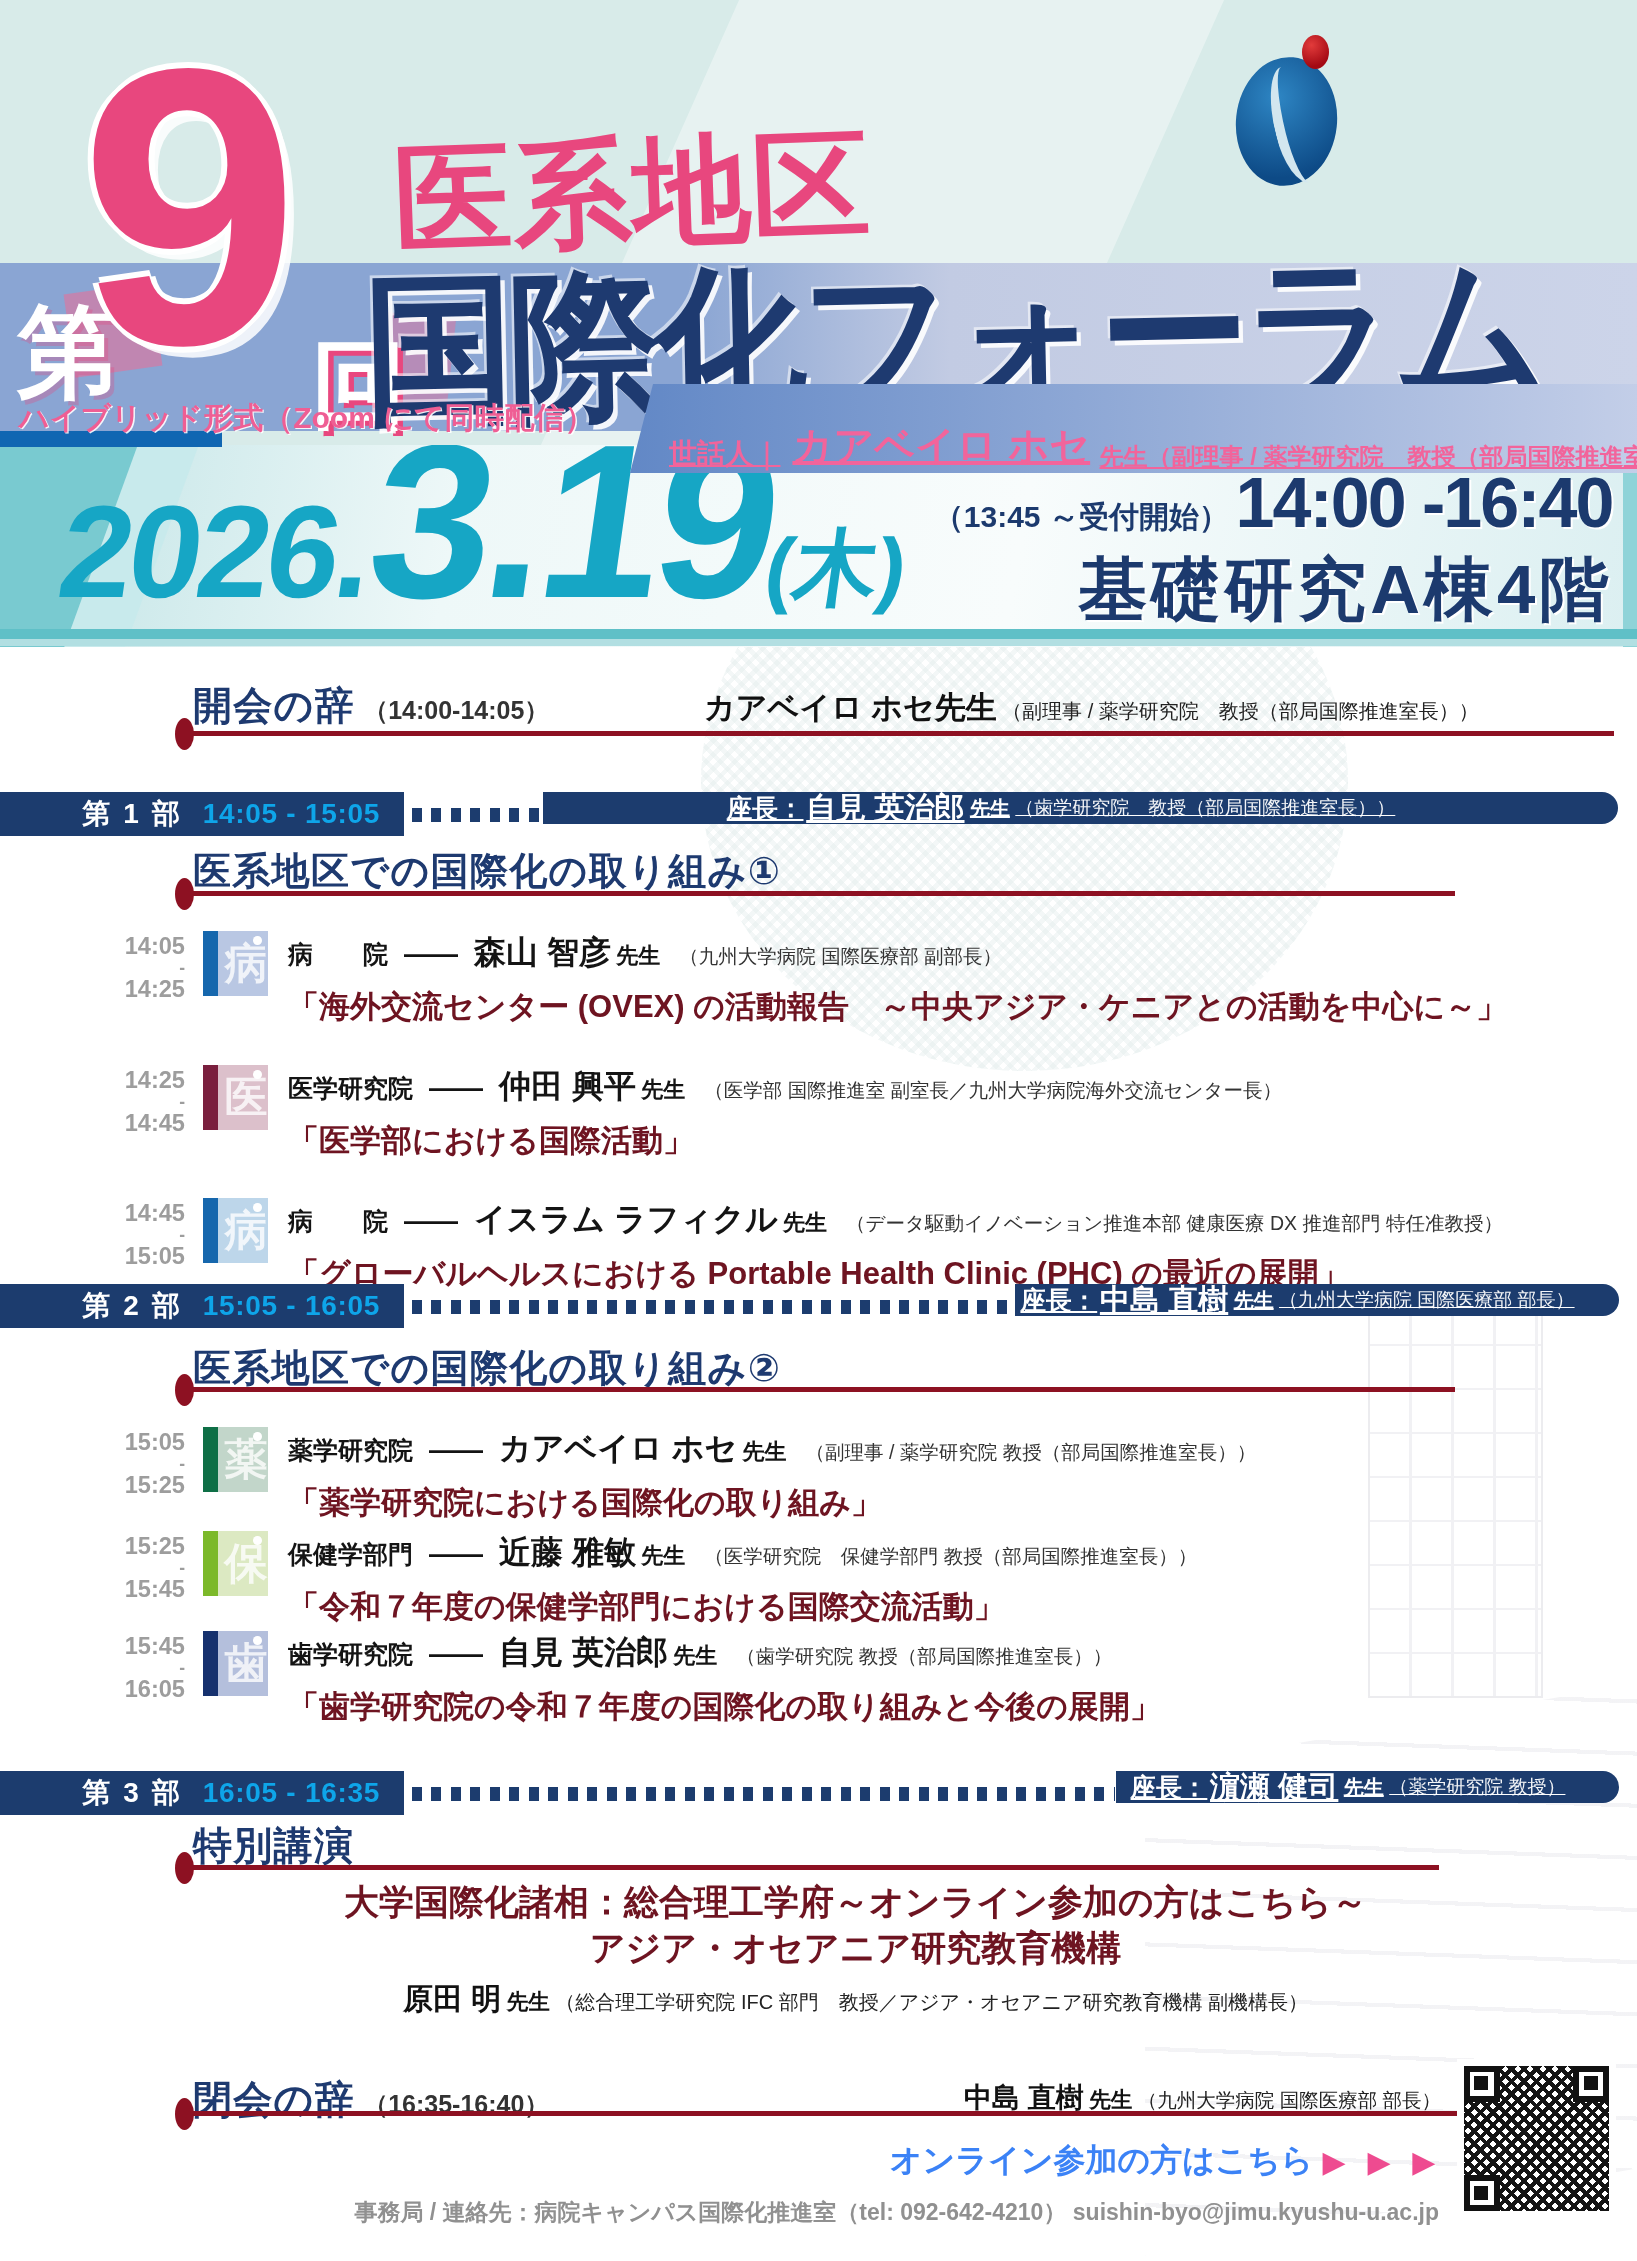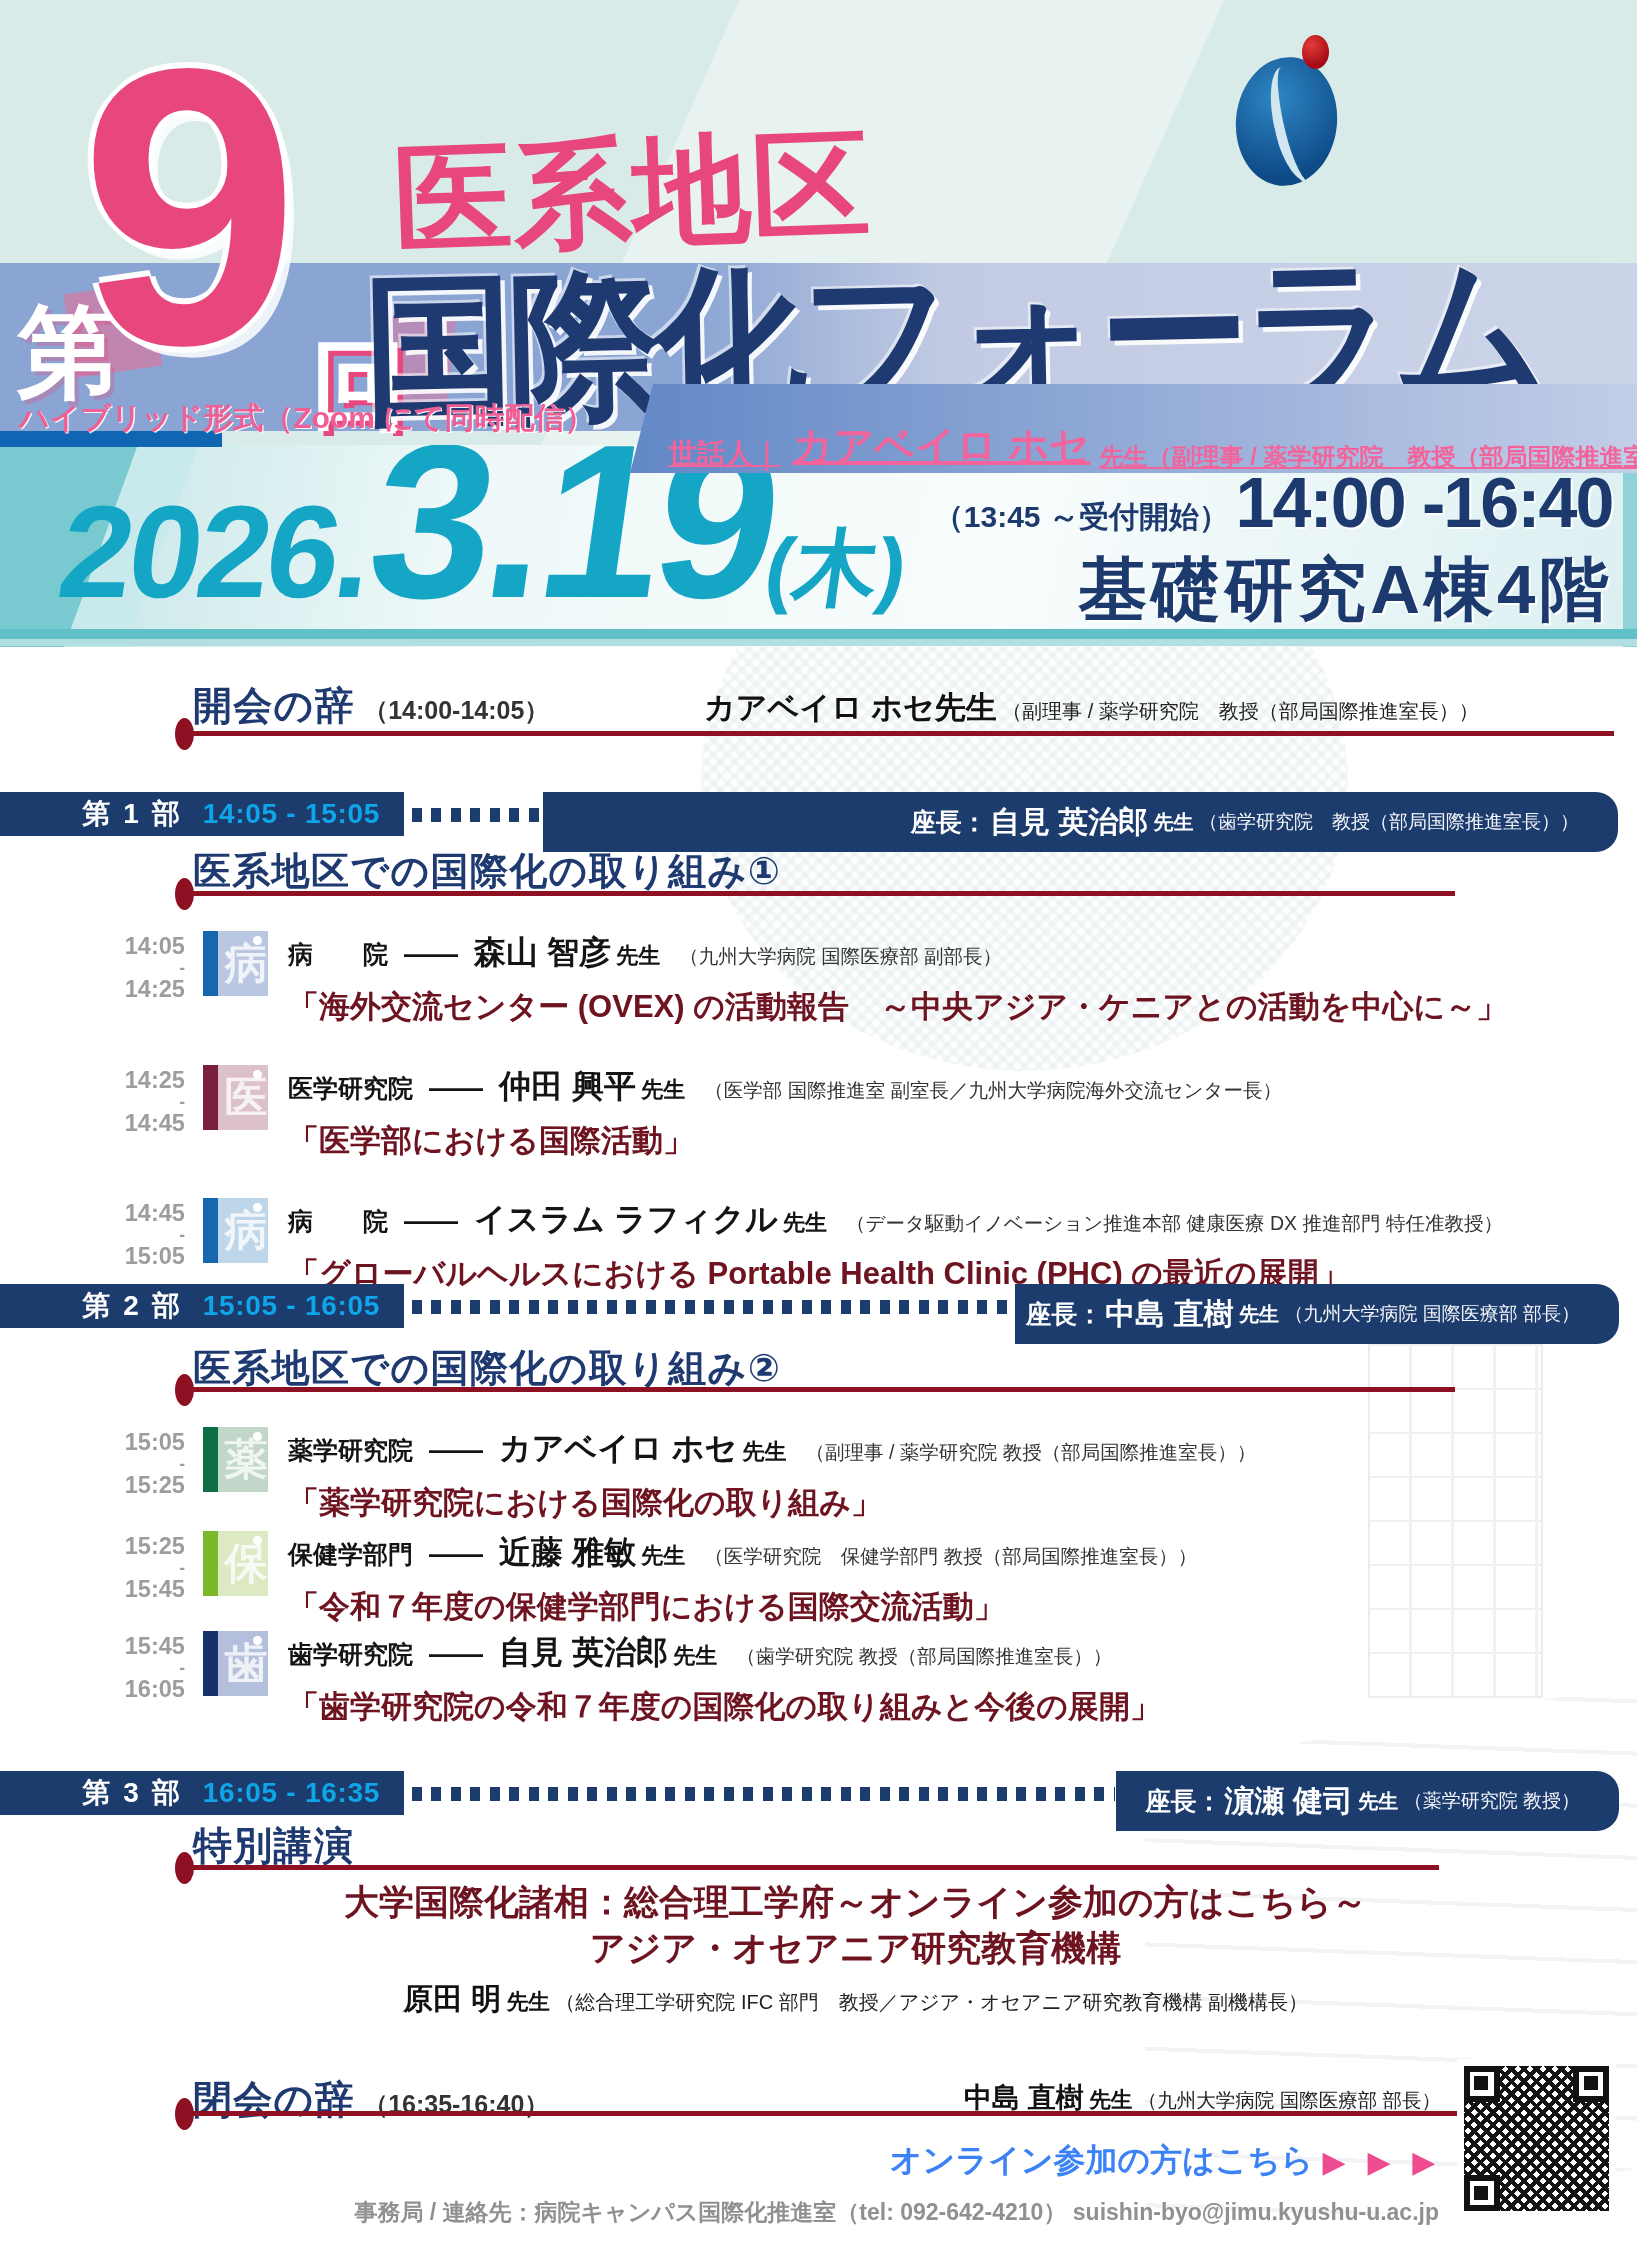--- a/index.html
+++ b/index.html
@@ -95,22 +95,22 @@
   .spk-affil{font-size:20px;font-weight:500;color:#222;margin-left:5.4px;}
 
   
   .pbar{position:absolute;left:0;width:1638px;height:44px;z-index:2;}
   .pbar-left{position:absolute;left:0;top:0;width:404px;height:44px;background:#1c3c6e;
     display:flex;align-items:center;justify-content:flex-end;padding-right:24px;gap:20px;white-space:nowrap;}
   .pbar-label{font-size:28px;font-weight:800;color:#fff;letter-spacing:2.7px;}
   .pbar-time{font-size:28px;font-weight:800;color:#0ea5e9;letter-spacing:0.7px;}
   .pbar-dash{position:absolute;top:16px;height:13.5px;
     background-image:repeating-linear-gradient(90deg,#1c3c6e 0 10px,transparent 10px 19.5px);}
-  .pbar-right{position:absolute;top:0;height:60px;background:#1c3c6e;border-radius:0 22px 22px 0;
-    display:flex;align-items:center;justify-content:flex-end;padding-right:39px;color:#fff;white-space:nowrap;}
+  .pbar-right{position:absolute;top:0;height:32px;background:#1c3c6e;border-radius:0 22px 22px 0;
+    display:flex;align-items:center;justify-content:center;padding-right:39px;color:#fff;white-space:nowrap;text-decoration:underline;}
   .chair-label{font-size:25.6px;font-weight:800;}
   .chair-name{font-size:30px;font-weight:800;margin-left:2.7px;}
   .chair-sfx{font-size:20px;font-weight:700;margin:0 5.4px;}
   .chair-affil{font-size:19px;font-weight:500;color:rgba(255,255,255,.95);}
 
   
   .item{position:absolute;left:0;width:1570px;z-index:2;}
   .item-time{position:absolute;left:64px;top:2.7px;width:121px;text-align:right;
     font-weight:700;color:#9d9d9d;font-size:23.6px;line-height:1.1;}
   .item-time .sep{display:block;font-size:17.5px;line-height:1;}

